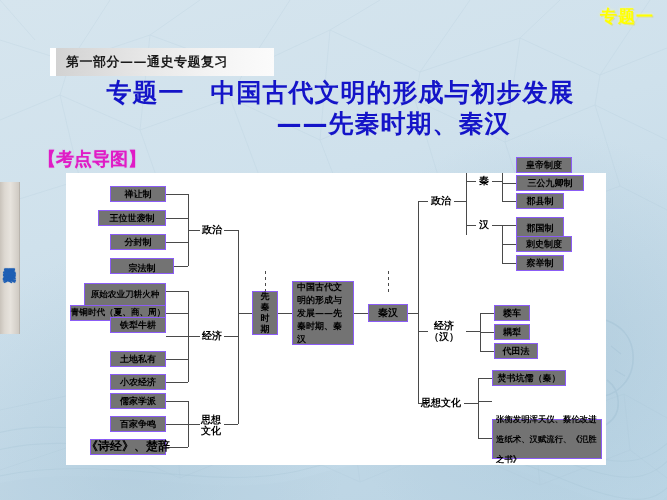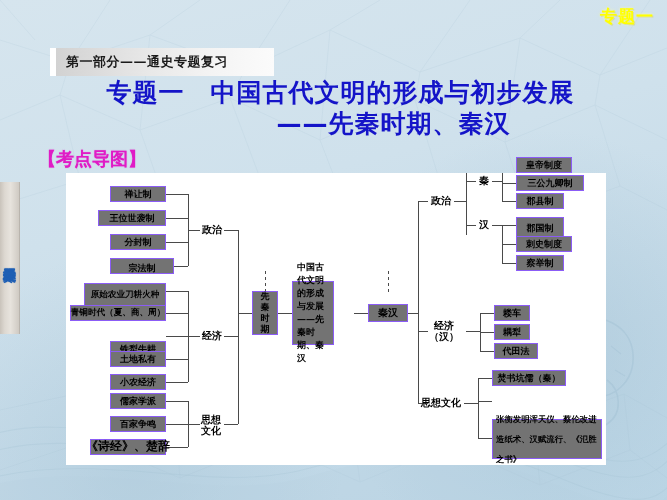--- a/index.html
+++ b/index.html
@@ -271,21 +271,21 @@
     <div class="lbl" style="left:134px;top:49px;width:24px;height:16px;font-size:10px;">
       <span>政治</span>
     </div>
 
     <div class="node" style="left:18px;top:110px;width:82px;height:24px;font-size:8.6px;">
       <span>原始农业刀耕火种</span>
     </div>
     <div class="node" style="left:4px;top:132px;width:96px;height:16px;font-size:8.6px;">
       <span>青铜时代（夏、商、周）</span>
     </div>
-    <div class="node" style="left:44px;top:168px;width:56px;height:16px;font-size:9px;">
+    <div class="node" style="left:44px;top:144px;width:56px;height:16px;font-size:9px;">
       <span>铁犁牛耕</span>
     </div>
     <div class="node" style="left:44px;top:178px;width:56px;height:16px;font-size:9px;">
       <span>土地私有</span>
     </div>
     <div class="node" style="left:44px;top:201px;width:56px;height:16px;font-size:9px;">
       <span>小农经济</span>
     </div>
     <div class="lbl" style="left:134px;top:155px;width:24px;height:16px;font-size:10px;">
       <span>经济</span>
@@ -301,21 +301,21 @@
       <span>《诗经》、楚辞</span>
     </div>
     <div class="lbl wrap" style="left:132px;top:238px;width:26px;height:28px;font-size:10px;flex-direction:column;">
       <span style="display:block;width:20px;word-break:break-all;">思想文化</span>
     </div>
 
     <div class="node wrap" style="left:186px;top:118px;width:26px;height:44px;font-size:9px;padding:2px 1px;">
       <span style="display:block;width:11px;word-break:break-all;line-height:11px;">先秦时期</span>
     </div>
 
-    <div class="node wrap" style="left:226px;top:108px;width:42px;height:64px;font-size:9px;padding:3px 4px;text-align:left;justify-content:flex-start;">
+    <div class="node wrap" style="left:226px;top:108px;width:62px;height:64px;font-size:9px;padding:3px 4px;text-align:left;justify-content:flex-start;">
       <span style="display:block;line-height:13px;">中国古代文明的形成与发展——先秦时期、秦汉</span>
     </div>
 
     <div class="node" style="left:302px;top:131px;width:40px;height:18px;font-size:10px;">
       <span>秦汉</span>
     </div>
 
     <div class="lbl" style="left:362px;top:20px;width:26px;height:16px;font-size:10px;">
       <span>政治</span>
     </div>

